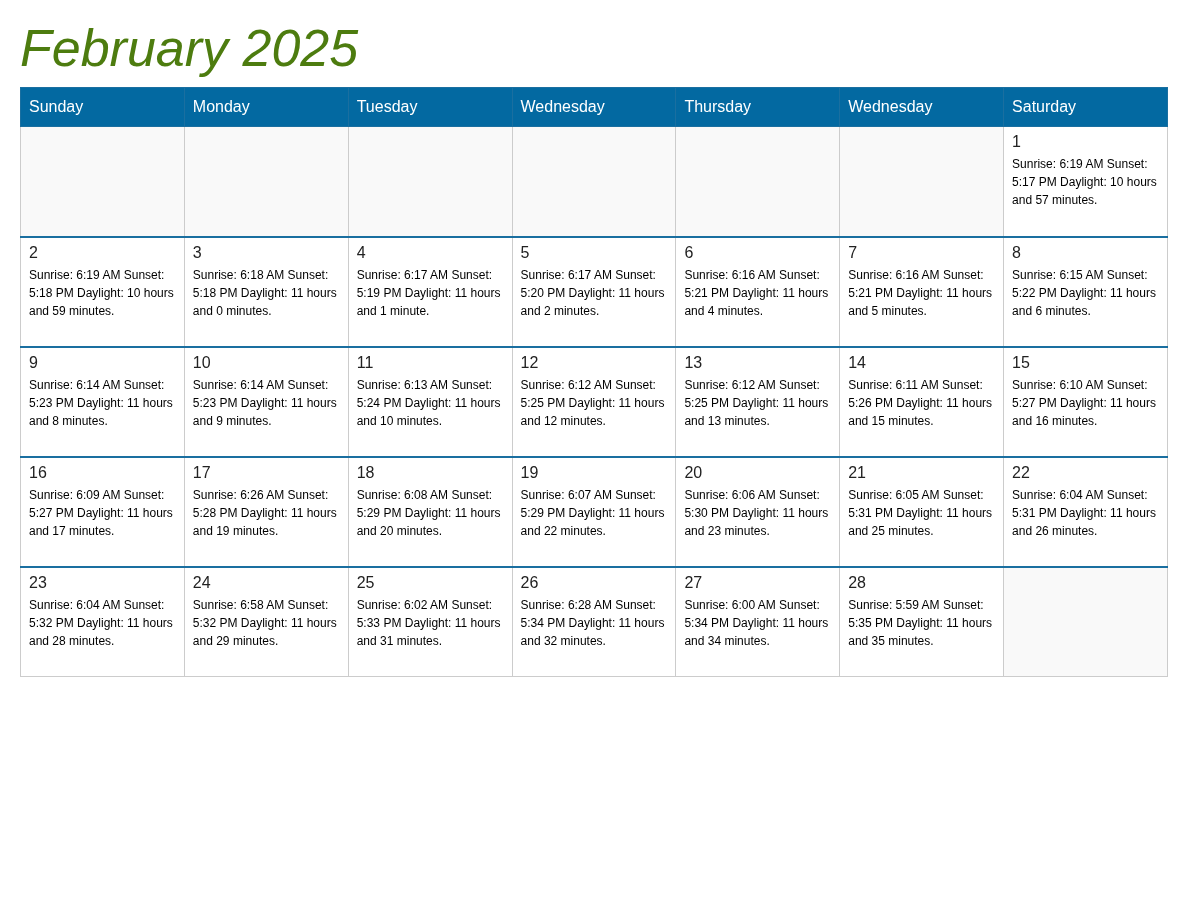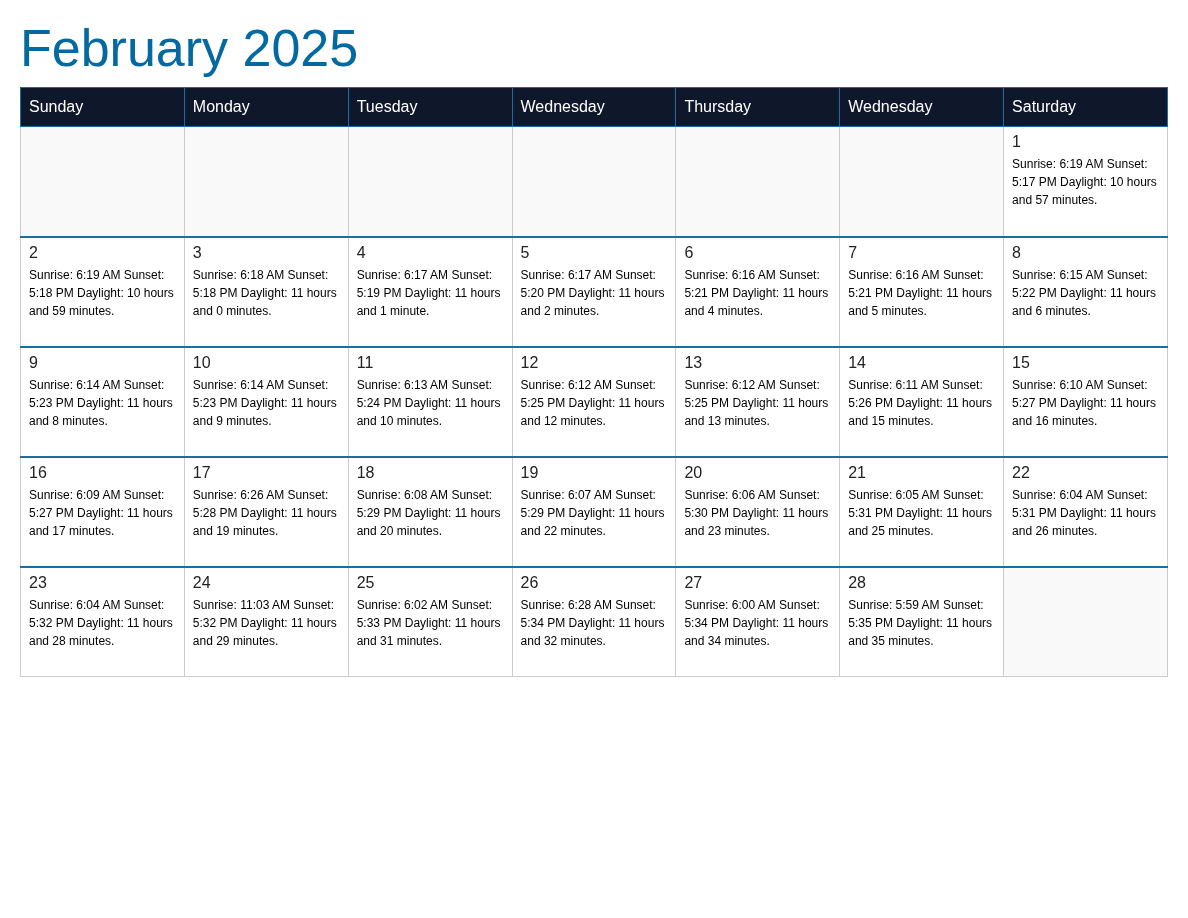--- a/index.html
+++ b/index.html
@@ -44,34 +44,35 @@
       font-size: 28px;
       font-weight: bold;
       margin-top: -4px;
     }
     .title-section {
       text-align: right;
     }
     .month-title {
       font-size: 52px;
       font-weight: normal;
-      color: #0369a1;
+      color: #4d7c0f;
       line-height: 1.1;
+      font-style: italic;
     }
     .location {
       font-size: 22px;
       color: #333;
     }
     .calendar {
       width: 100%;
       border-collapse: collapse;
       margin-top: 10px;
     }
     .calendar th {
-      background-color: #0f172a;
+      background-color: #0369a1;
       color: #fff;
       padding: 10px 8px;
       text-align: left;
       font-size: 16px;
       font-weight: normal;
       border: 1px solid #1a6fa0;
     }
     .calendar td {
       border: 1px solid #ccc;
       vertical-align: top;
@@ -269,21 +270,21 @@
       </tr>
       <tr class="row-top-border">
         <td>
           <span class="day-number">23</span>
           <div class="day-info">Sunrise: 6:04 AM
 Sunset: 5:32 PM
 Daylight: 11 hours and 28 minutes.</div>
         </td>
         <td>
           <span class="day-number">24</span>
-          <div class="day-info">Sunrise: 11:03 AM
+          <div class="day-info">Sunrise: 6:58 AM
 Sunset: 5:32 PM
 Daylight: 11 hours and 29 minutes.</div>
         </td>
         <td>
           <span class="day-number">25</span>
           <div class="day-info">Sunrise: 6:02 AM
 Sunset: 5:33 PM
 Daylight: 11 hours and 31 minutes.</div>
         </td>
         <td>

